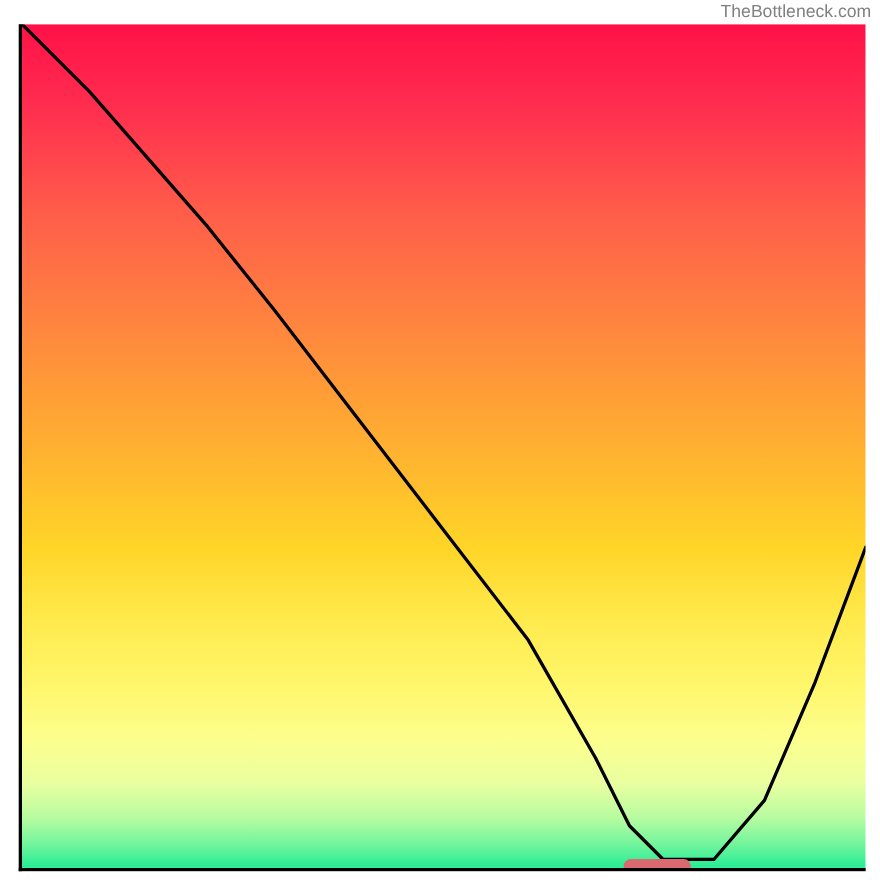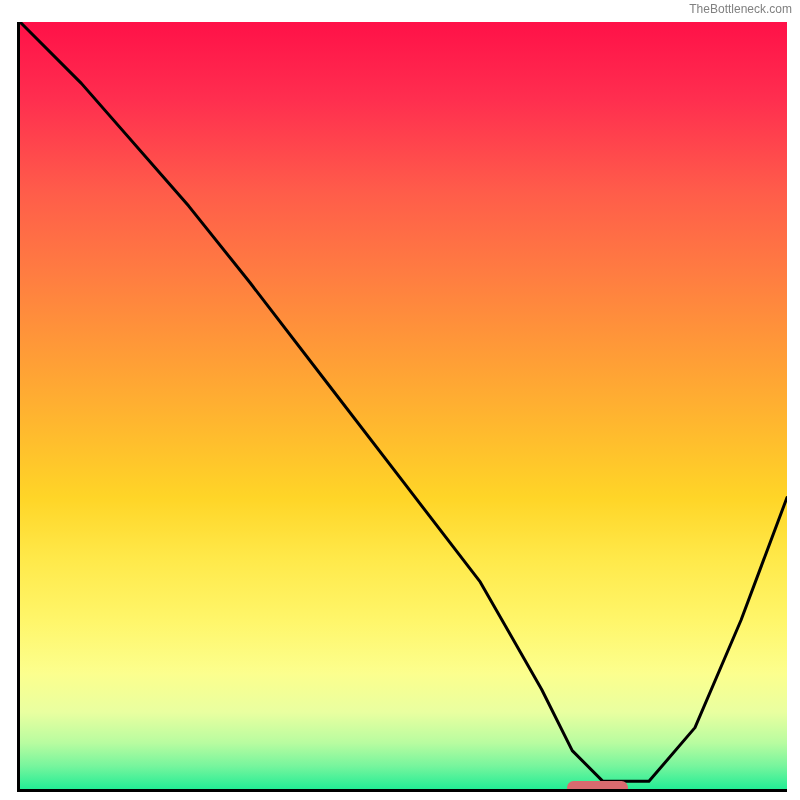--- a/index.html
+++ b/index.html
@@ -9,21 +9,21 @@
     height: 800px;
     position: relative;
     font-family: Arial, sans-serif;
     background: #ffffff;
   }
   .watermark {
     position: absolute;
     top: 2px;
     right: 8px;
     color: #808080;
-    font-size: 12px;
+    font-size: 16px;
     font-weight: 500;
     z-index: 10;
   }
   .chart-area {
     position: absolute;
     left: 17px;
     top: 22px;
     width: 770px;
     height: 770px;
     border-left: 3px solid #000;

